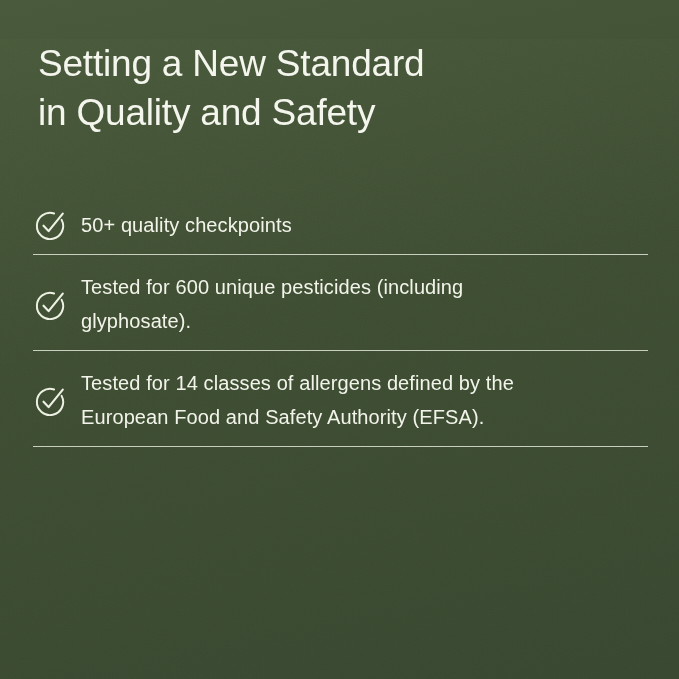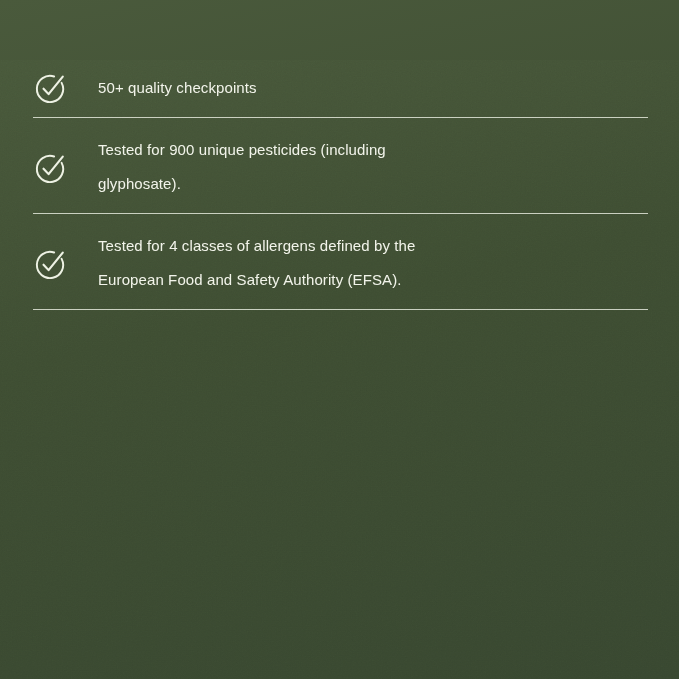--- a/index.html
+++ b/index.html
@@ -41,24 +41,24 @@
   }
   .checklist {
     list-style: none;
     margin: 60px 0 0 33px;
     padding: 0;
     width: 615px;
   }
   .item {
     display: flex;
     align-items: center;
-    gap: 29px;
+    gap: 12px;
     padding: 15px 0 12px;
     border-bottom: 1px solid rgba(240, 244, 231, 0.78);
-    font-size: 15px;
+    font-size: 20px;
     line-height: 34px;
     letter-spacing: 0.1px;
   }
   .item:first-child {
     padding: 10px 0 12px;
   }
   .check-icon {
     flex: 0 0 35px;
     width: 35px;
     height: 35px;
@@ -71,20 +71,22 @@
   }
   .item-text {
     white-space: pre-line;
   }
 </style>
 </head>
 <body>
 
 <div class="card">
 
+  <h1 class="title">Setting a New Standard
+in Quality and Safety</h1>
 
   <ul class="checklist">
 
     <li class="item">
       <span class="check-icon">
         <svg viewBox="0 0 36 36" fill="none" stroke="#eef2e4">
           <path d="M 28.4 13.2 A 13.5 13.5 0 1 1 20.7 6.7" stroke-width="2" stroke-linecap="round"></path>
           <path d="M 9.8 19.2 L 15 24.8 L 29.6 6.8" stroke-width="2.2" stroke-linecap="round" stroke-linejoin="round"></path>
         </svg>
       </span>
@@ -92,32 +94,32 @@
     </li>
 
 
     <li class="item">
       <span class="check-icon">
         <svg viewBox="0 0 36 36" fill="none" stroke="#eef2e4">
           <path d="M 28.4 13.2 A 13.5 13.5 0 1 1 20.7 6.7" stroke-width="2" stroke-linecap="round"></path>
           <path d="M 9.8 19.2 L 15 24.8 L 29.6 6.8" stroke-width="2.2" stroke-linecap="round" stroke-linejoin="round"></path>
         </svg>
       </span>
-      <span class="item-text">Tested for 900 unique pesticides (including
+      <span class="item-text">Tested for 600 unique pesticides (including
 glyphosate).</span>
     </li>
 
     <li class="item">
       <span class="check-icon">
         <svg viewBox="0 0 36 36" fill="none" stroke="#eef2e4">
           <path d="M 28.4 13.2 A 13.5 13.5 0 1 1 20.7 6.7" stroke-width="2" stroke-linecap="round"></path>
           <path d="M 9.8 19.2 L 15 24.8 L 29.6 6.8" stroke-width="2.2" stroke-linecap="round" stroke-linejoin="round"></path>
         </svg>
       </span>
-      <span class="item-text">Tested for 4 classes of allergens defined by the
+      <span class="item-text">Tested for 14 classes of allergens defined by the
 European Food and Safety Authority (EFSA).</span>
     </li>
 
 
   </ul>
 
   <svg class="grain" aria-hidden="true">
     <filter id="grainF">
       <feTurbulence type="fractalNoise" baseFrequency="0.8" numOctaves="2" stitchTiles="stitch"></feTurbulence>
       <feColorMatrix type="saturate" values="0"></feColorMatrix>

